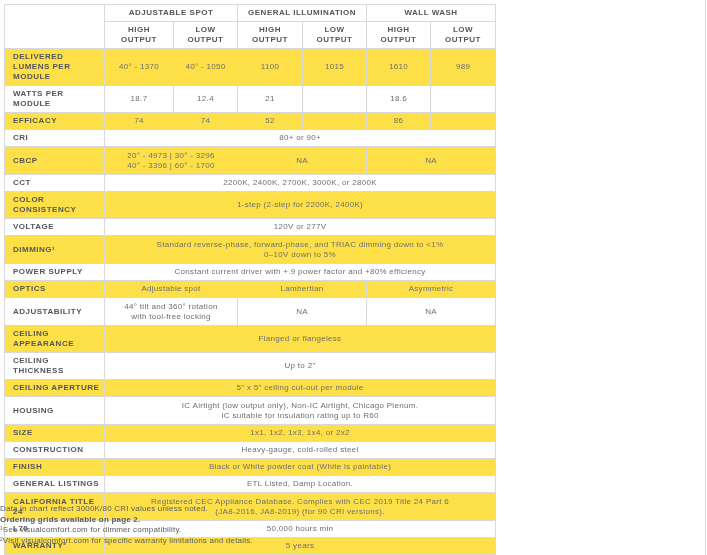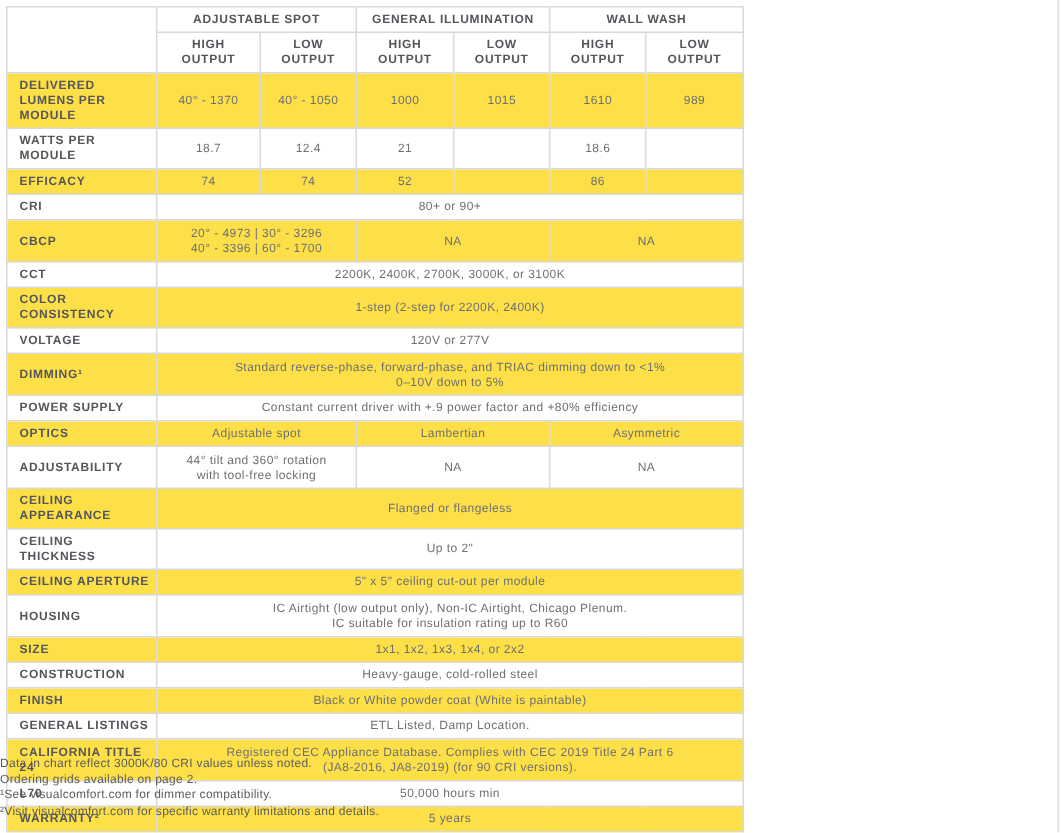--- a/index.html
+++ b/index.html
@@ -53,21 +53,21 @@
   .spec tr.h17 { height: 17px; }
   .spec tr.h25 { height: 25px; }
   .spec tr.h28 { height: 28px; }
   .footnotes {
     position: absolute; left: 0; top: 504px;
     font-size: 8px;
     line-height: 10.5px;
     color: #5b5c5f;
     letter-spacing: 0.2px;
   }
-  .footnotes .bold { font-weight: normal; }
+  .footnotes .bold { font-weight: bold; }
 </style>
 </head>
 <body>
 
 <div class="page-edge"></div>
 
 <table class="spec">
   <colgroup>
     <col style="width:100px">
       <col style="width:69px">
@@ -91,21 +91,21 @@
       <th>LOW OUTPUT</th>
       <th>HIGH OUTPUT</th>
       <th>LOW OUTPUT</th>
     </tr>
   </thead>
   <tbody>
     <tr class="stripe h25">
       <th class="rowlabel">DELIVERED LUMENS PER MODULE</th>
       <td>40° - 1370</td>
       <td>40° - 1050</td>
-      <td>1000</td>
+      <td>1100</td>
       <td>1015</td>
       <td>1610</td>
       <td>989</td>
     </tr>
     <tr class="h17">
       <th class="rowlabel">WATTS PER MODULE</th>
       <td>18.7</td>
       <td>12.4</td>
       <td>21</td>
       <td></td>
@@ -127,21 +127,21 @@
     </tr>
     <tr class="stripe h28">
       <th class="rowlabel">CBCP</th>
       <td colspan="2">20° - 4973 | 30° - 3296
 40° - 3396 | 60° - 1700</td>
       <td colspan="2">NA</td>
       <td colspan="2">NA</td>
     </tr>
     <tr class="h17">
       <th class="rowlabel">CCT</th>
-      <td colspan="6">2200K, 2400K, 2700K, 3000K, or 3100K</td>
+      <td colspan="6">2200K, 2400K, 2700K, 3000K, or 2800K</td>
     </tr>
     <tr class="stripe h17">
       <th class="rowlabel">COLOR CONSISTENCY</th>
       <td colspan="6">1-step (2-step for 2200K, 2400K)</td>
     </tr>
     <tr class="h17">
       <th class="rowlabel">VOLTAGE</th>
       <td colspan="6">120V or 277V</td>
     </tr>
     <tr class="stripe h28">

